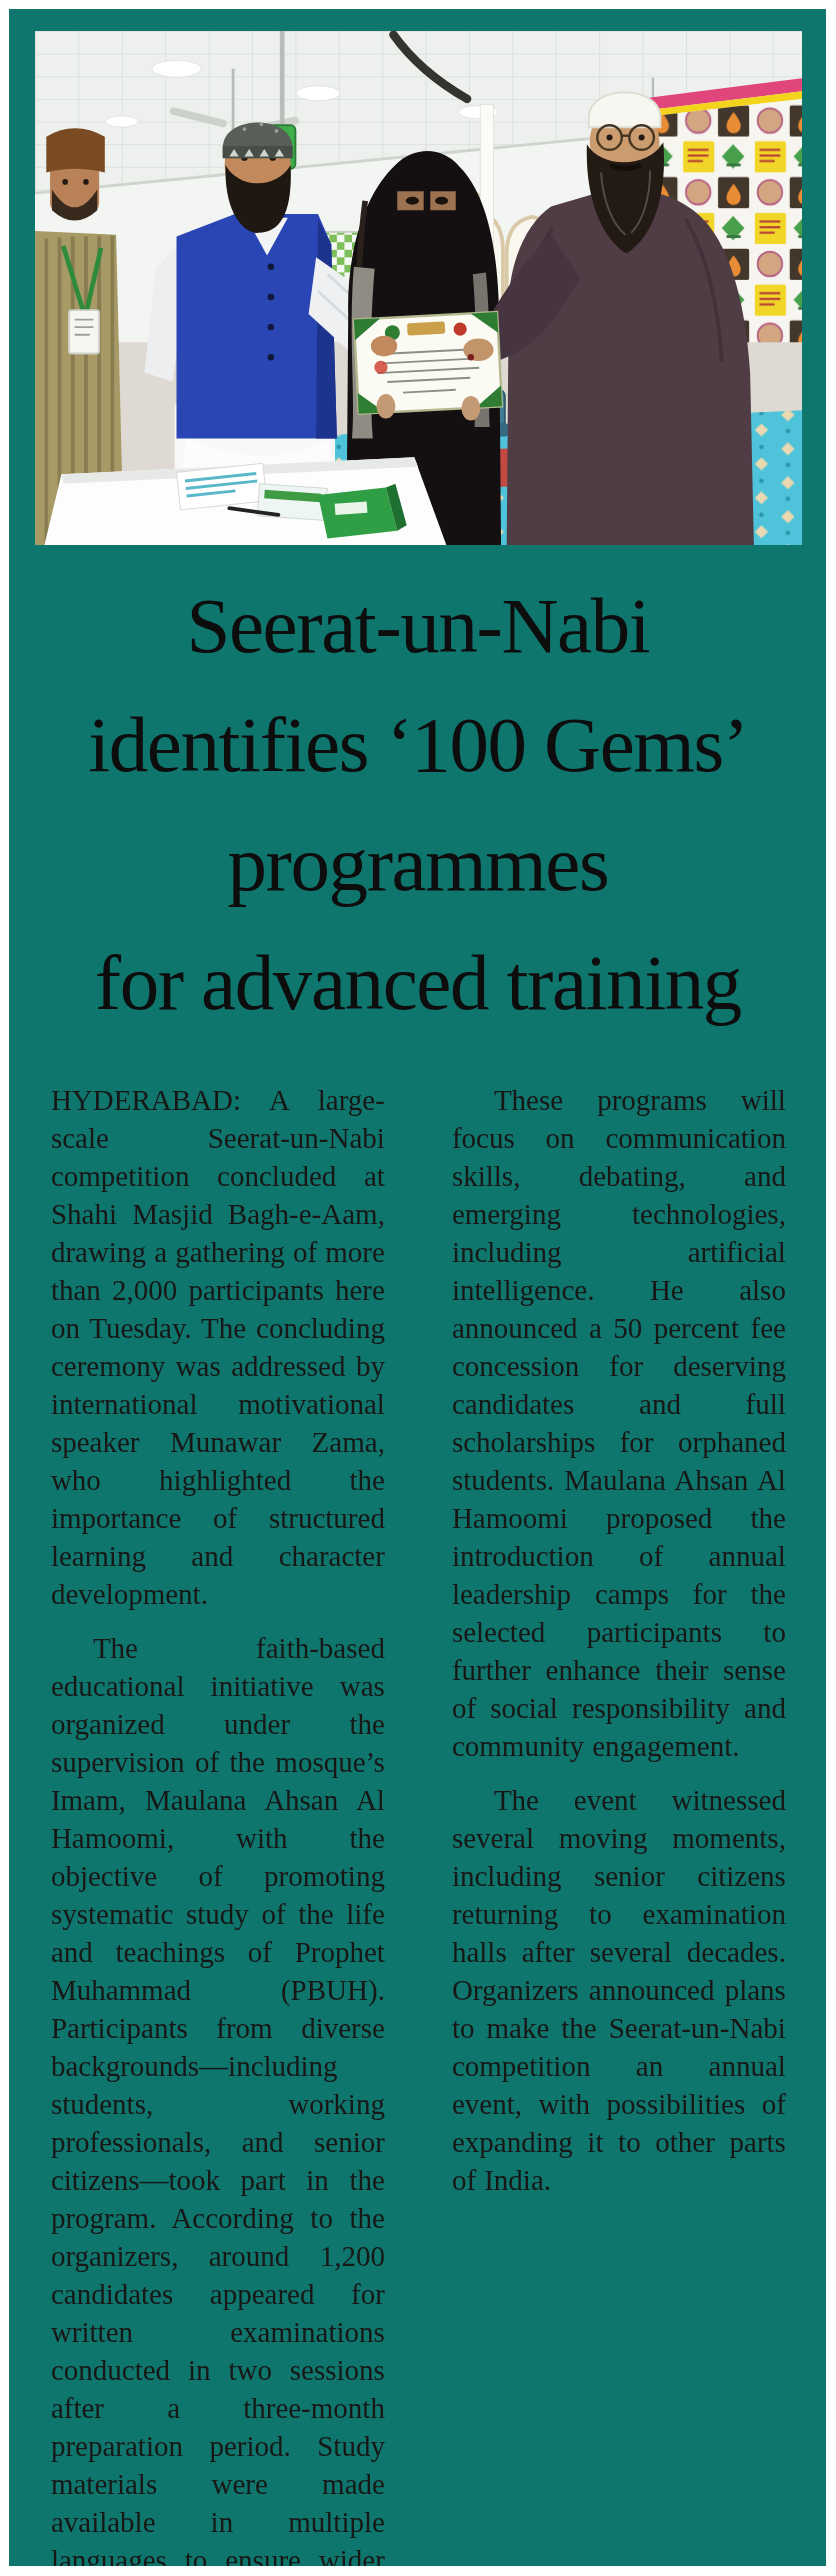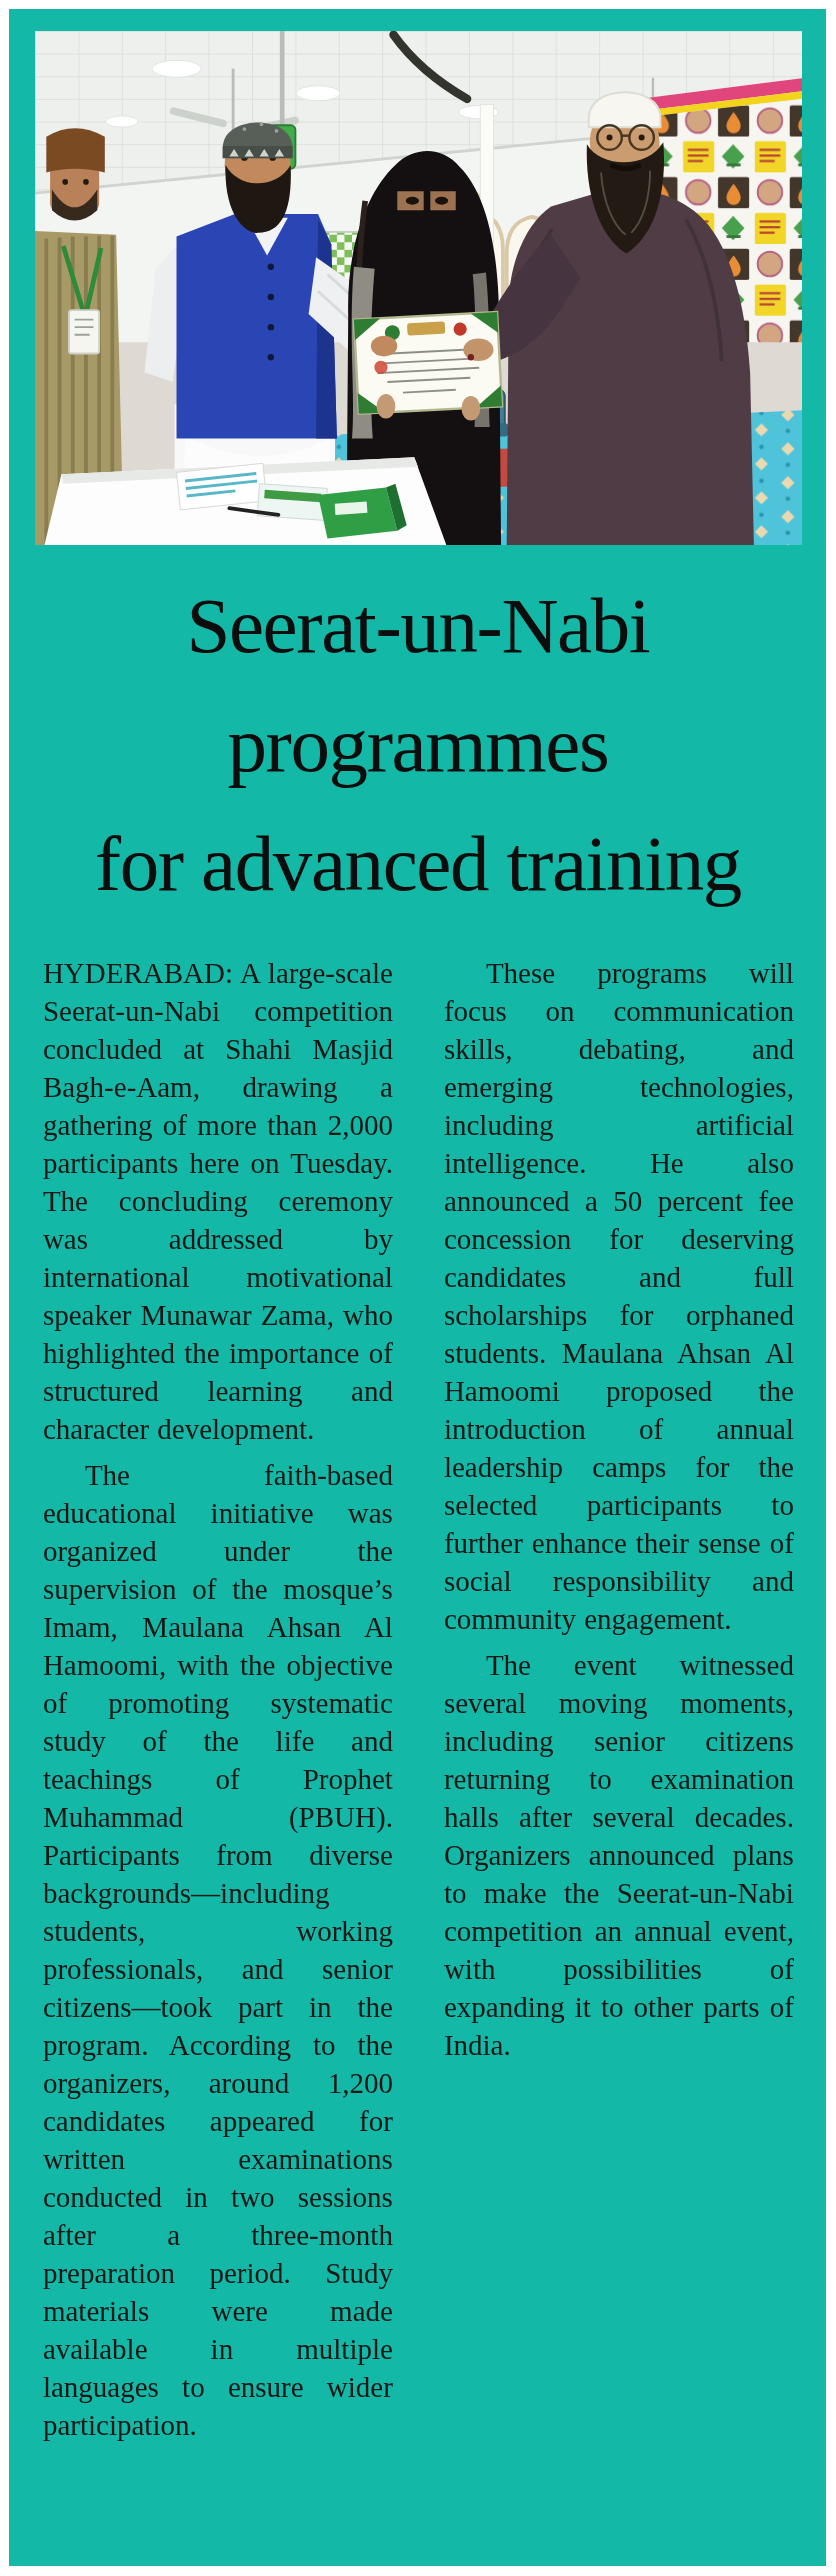--- a/index.html
+++ b/index.html
@@ -5,21 +5,21 @@
   html, body { margin:0; padding:0; }
   body {
     width:836px; height:2576px;
     background:#ffffff;
     font-family:"Liberation Serif", serif;
     position:relative;
   }
   .panel {
     position:absolute; left:9.4px; top:9.4px;
     width:817px; height:2557px;
-    background:#14b8a6;
+    background:#0f766e;
     overflow:hidden;
   }
   .photo {
     width:767px; height:514px;
     margin:22px auto 0 25.5px;
     overflow:hidden;
     background:#efefe9;
   }
   .photo svg { display:block; }
   .headline {
@@ -40,21 +40,21 @@
   }
   .col {
     flex:1;
     font-size:29px;
     line-height:38px;
     text-align:justify;
     color:#171716;
     hyphens:auto; -webkit-hyphens:auto;
     word-spacing:0.9px;
   }
-  .col p { margin:8px; }
+  .col p { margin:16px; }
   .col p.indent { text-indent:42px; }
 </style>
 </head>
 <body>
 
 <div class="panel">
 
   <div class="photo" role="img" aria-label="Ceremony inside Shahi Masjid Bagh-e-Aam: a woman in a black niqab receives a certificate; a man in a blue vest and grey prayer cap presents it on the left while a bearded man in a white skull cap and plum robe gestures toward it on the right, with a sponsor logo backdrop, blue chairs, and a turquoise patterned carpet">
     <svg width="767" height="514" viewBox="0 0 813 545" preserveAspectRatio="none">
       <defs>
@@ -274,20 +274,21 @@
         <line x1="206" y1="506" x2="258" y2="513" stroke="#222222" stroke-width="4" stroke-linecap="round"></line>
         <polygon points="300,492 372,484 384,530 310,538" fill="#2f9e44"></polygon>
         <polygon points="372,484 384,530 394,524 382,480" fill="#1e7030"></polygon>
         <rect x="318" y="500" width="34" height="12" fill="#eaf5ea" transform="rotate(-4 335 506)"></rect>
       </g>
     </svg>
   </div>
 
   <h1 class="headline">
     <div class="hl-line">Seerat-un-Nabi</div>
+    <div class="hl-line">identifies ‘100 Gems’</div>
     <div class="hl-line">programmes</div>
     <div class="hl-line">for advanced training</div>
   </h1>
 
   <section class="cols">
     <div class="col">
       <p>HYDERABAD: A large-scale Seerat-un-Nabi competition concluded at Shahi Masjid Bagh-e-Aam, drawing a gathering of more than 2,000 participants here on Tuesday. The concluding ceremony was addressed by international motivational speaker Munawar Zama, who highlighted the importance of structured learning and character development.</p>
       <p class="indent">The faith-based educational initiative was organized under the supervision of the mosque’s Imam, Maulana Ahsan Al Hamoomi, with the objective of promoting systematic study of the life and teachings of Prophet Muhammad (PBUH). Participants from diverse backgrounds—including students, working professionals, and senior citizens—took part in the program. According to the organizers, around 1,200 candidates appeared for written examinations conducted in two sessions after a three-month preparation period. Study materials were made available in multiple languages to ensure wider participation.</p>
     </div>
     <div class="col">

